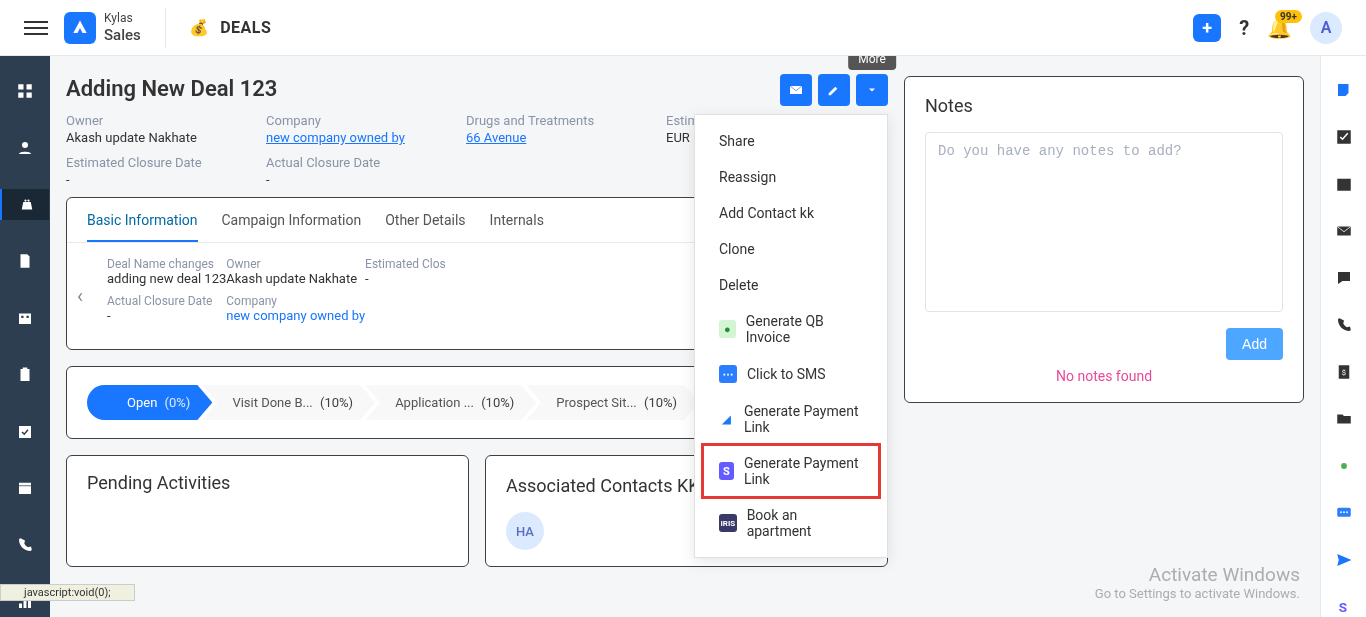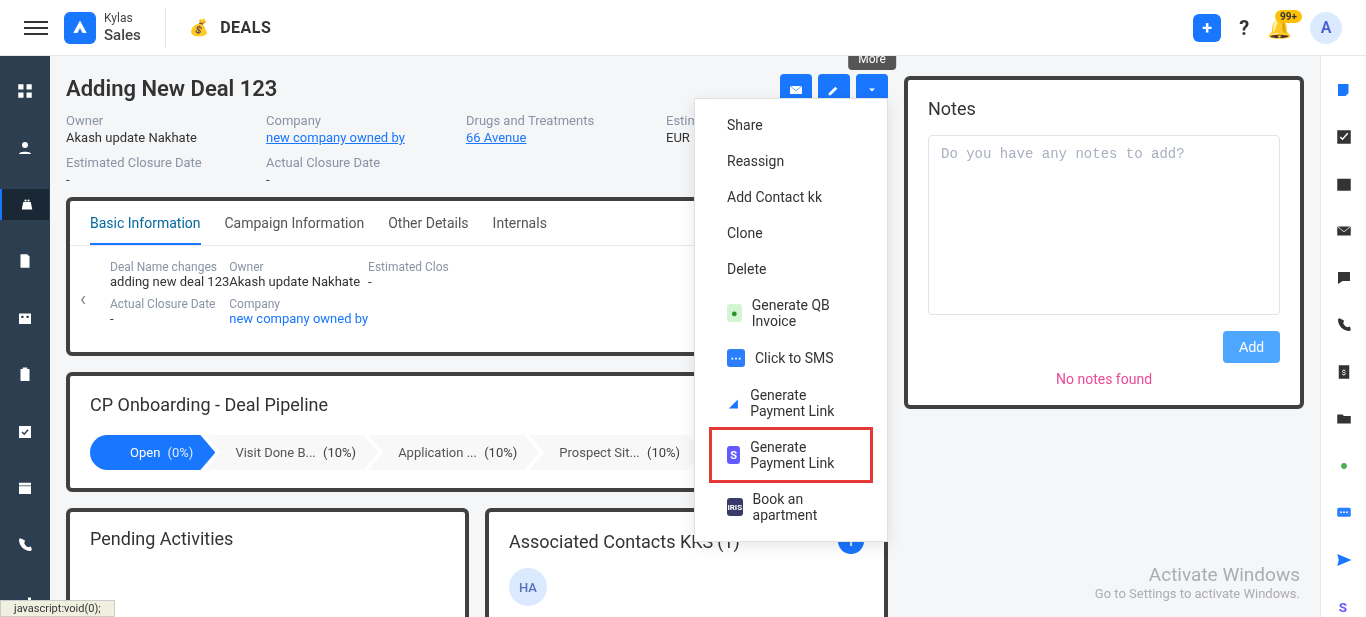--- a/index.html
+++ b/index.html
@@ -133,21 +133,21 @@
     .deal-meta {
       display: flex; gap: 60px; flex-wrap: wrap;
       font-size: 13px; margin-bottom: 10px;
     }
     .meta-col { min-width: 140px; }
     .meta-label { color: #8a94a6; margin-bottom: 2px; }
     .meta-value { color: #333; }
     .meta-value a { color: #1976ff; text-decoration: underline; }
     
     .card {
-      background: #fff; border: 4px solid #404040; border-radius: 6px;
+      background: #fff; border: 1px solid #404040; border-radius: 6px;
       margin-bottom: 16px;
     }
     
     
     .tabs-header {
       display: flex; gap: 24px; padding: 14px 20px 0 20px;
       border-bottom: 1px solid #e9e9e9;
     }
     .tab {
       padding-bottom: 12px; font-size: 14px; color: #555; cursor: pointer;
@@ -233,27 +233,27 @@
       position: absolute; right: 20px; bottom: 16px;
       text-align: right; color: rgba(100,100,100,0.5);
       pointer-events: none;
     }
     .aw-title { font-size: 19px; }
     .aw-sub { font-size: 13px; }
     
     
     .dropdown {
       position: absolute;
-      right: 0; top: 24px;
+      right: 0; top: 40px;
       width: 194px;
       background: #fff;
       border: 1px solid #e0e0e0;
       box-shadow: 0 4px 14px rgba(0,0,0,0.1);
       z-index: 100;
-      padding: 8px 16px;
+      padding: 8px 8px;
     }
     .dropdown-item {
       padding: 10px 16px;
       font-size: 14px; color: #333;
       cursor: pointer;
       display: flex; align-items: center; gap: 10px;
     }
     .dropdown-item.highlighted {
       outline: 3px solid #e53935;
       outline-offset: -1px;
@@ -263,23 +263,23 @@
       display: inline-flex; align-items: center; justify-content: center;
       font-size: 11px; font-weight: bold;
     }
     .dd-icon.qb { background: #d4f5d4; color: #2a8f2a; }
     .dd-icon.sms { background: #2b7fff; color: #fff; }
     .dd-icon.pay1 { color: #1976ff; }
     .dd-icon.pay2 { background: #635bff; color: #fff; }
     .dd-icon.book { background: #3a3a6a; color: #fff; font-size: 8px; }
     
     .status-bar {
-      position: absolute; left: 0; bottom: 0;
+      position: absolute; left: 0; bottom: 16px;
       background: #f0f0e0; border: 1px solid #ccc;
-      font-size: 11px; padding: 1px 13px;
+      font-size: 11px; padding: 1px 23px;
       color: #333; z-index: 200;
     }
   </style>
 </head>
 <body>
 
 <div class="top-header">
   <div class="hamburger">
     <span></span>
       <span></span>
@@ -571,21 +571,20 @@
             <div class="info-item">
               <div class="info-label">Estimated Clos</div>
               <div class="info-value">-</div>
             </div>
           </div>
         </div>
       </div>
     </div>
 
     <div class="card pipeline-card">
-      <div class="pipeline-title">CP Onboarding - Deal Pipeline</div>
       <div class="pipeline-stages">
         <div class="stage active"><span>Open</span> <span class="pct">(0%)</span></div>
         <div class="stage"><span>Visit Done B...</span> <span class="pct">(10%)</span></div>
         <div class="stage"><span>Application ...</span> <span class="pct">(10%)</span></div>
         <div class="stage"><span>Prospect Sit...</span> <span class="pct">(10%)</span></div>
       </div>
     </div>
 
     <div class="bottom-row">
       <div class="card">

